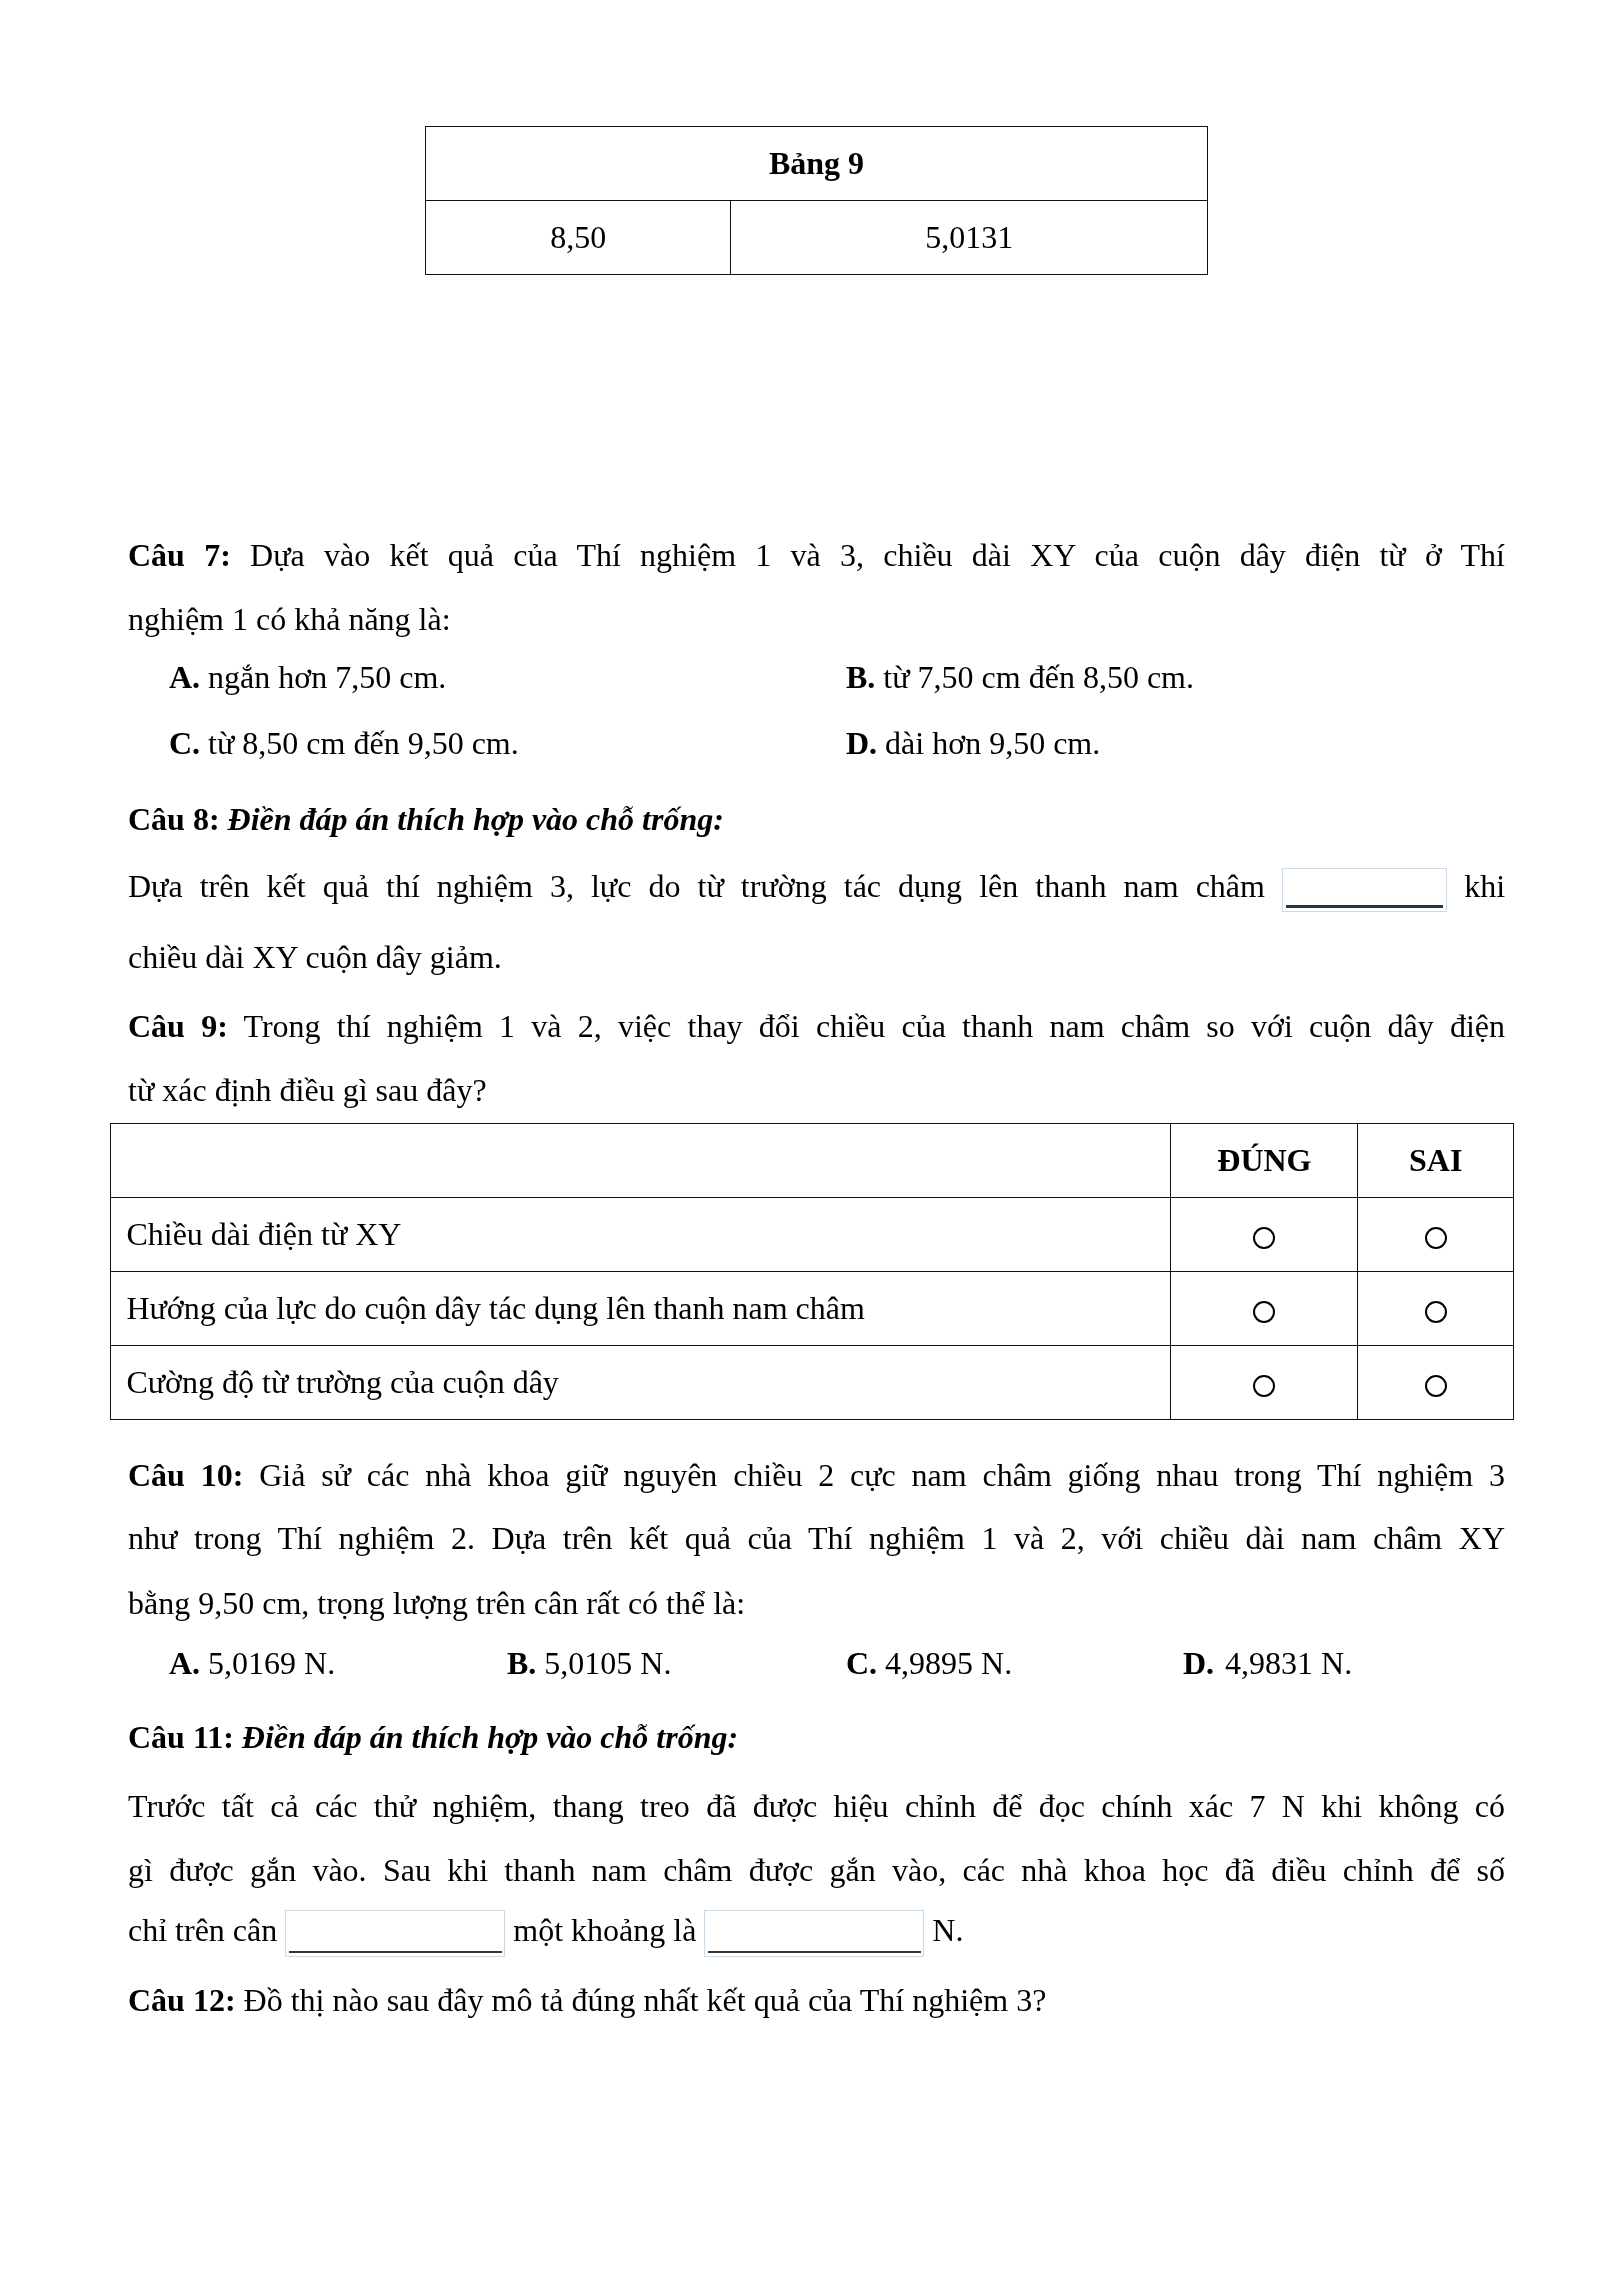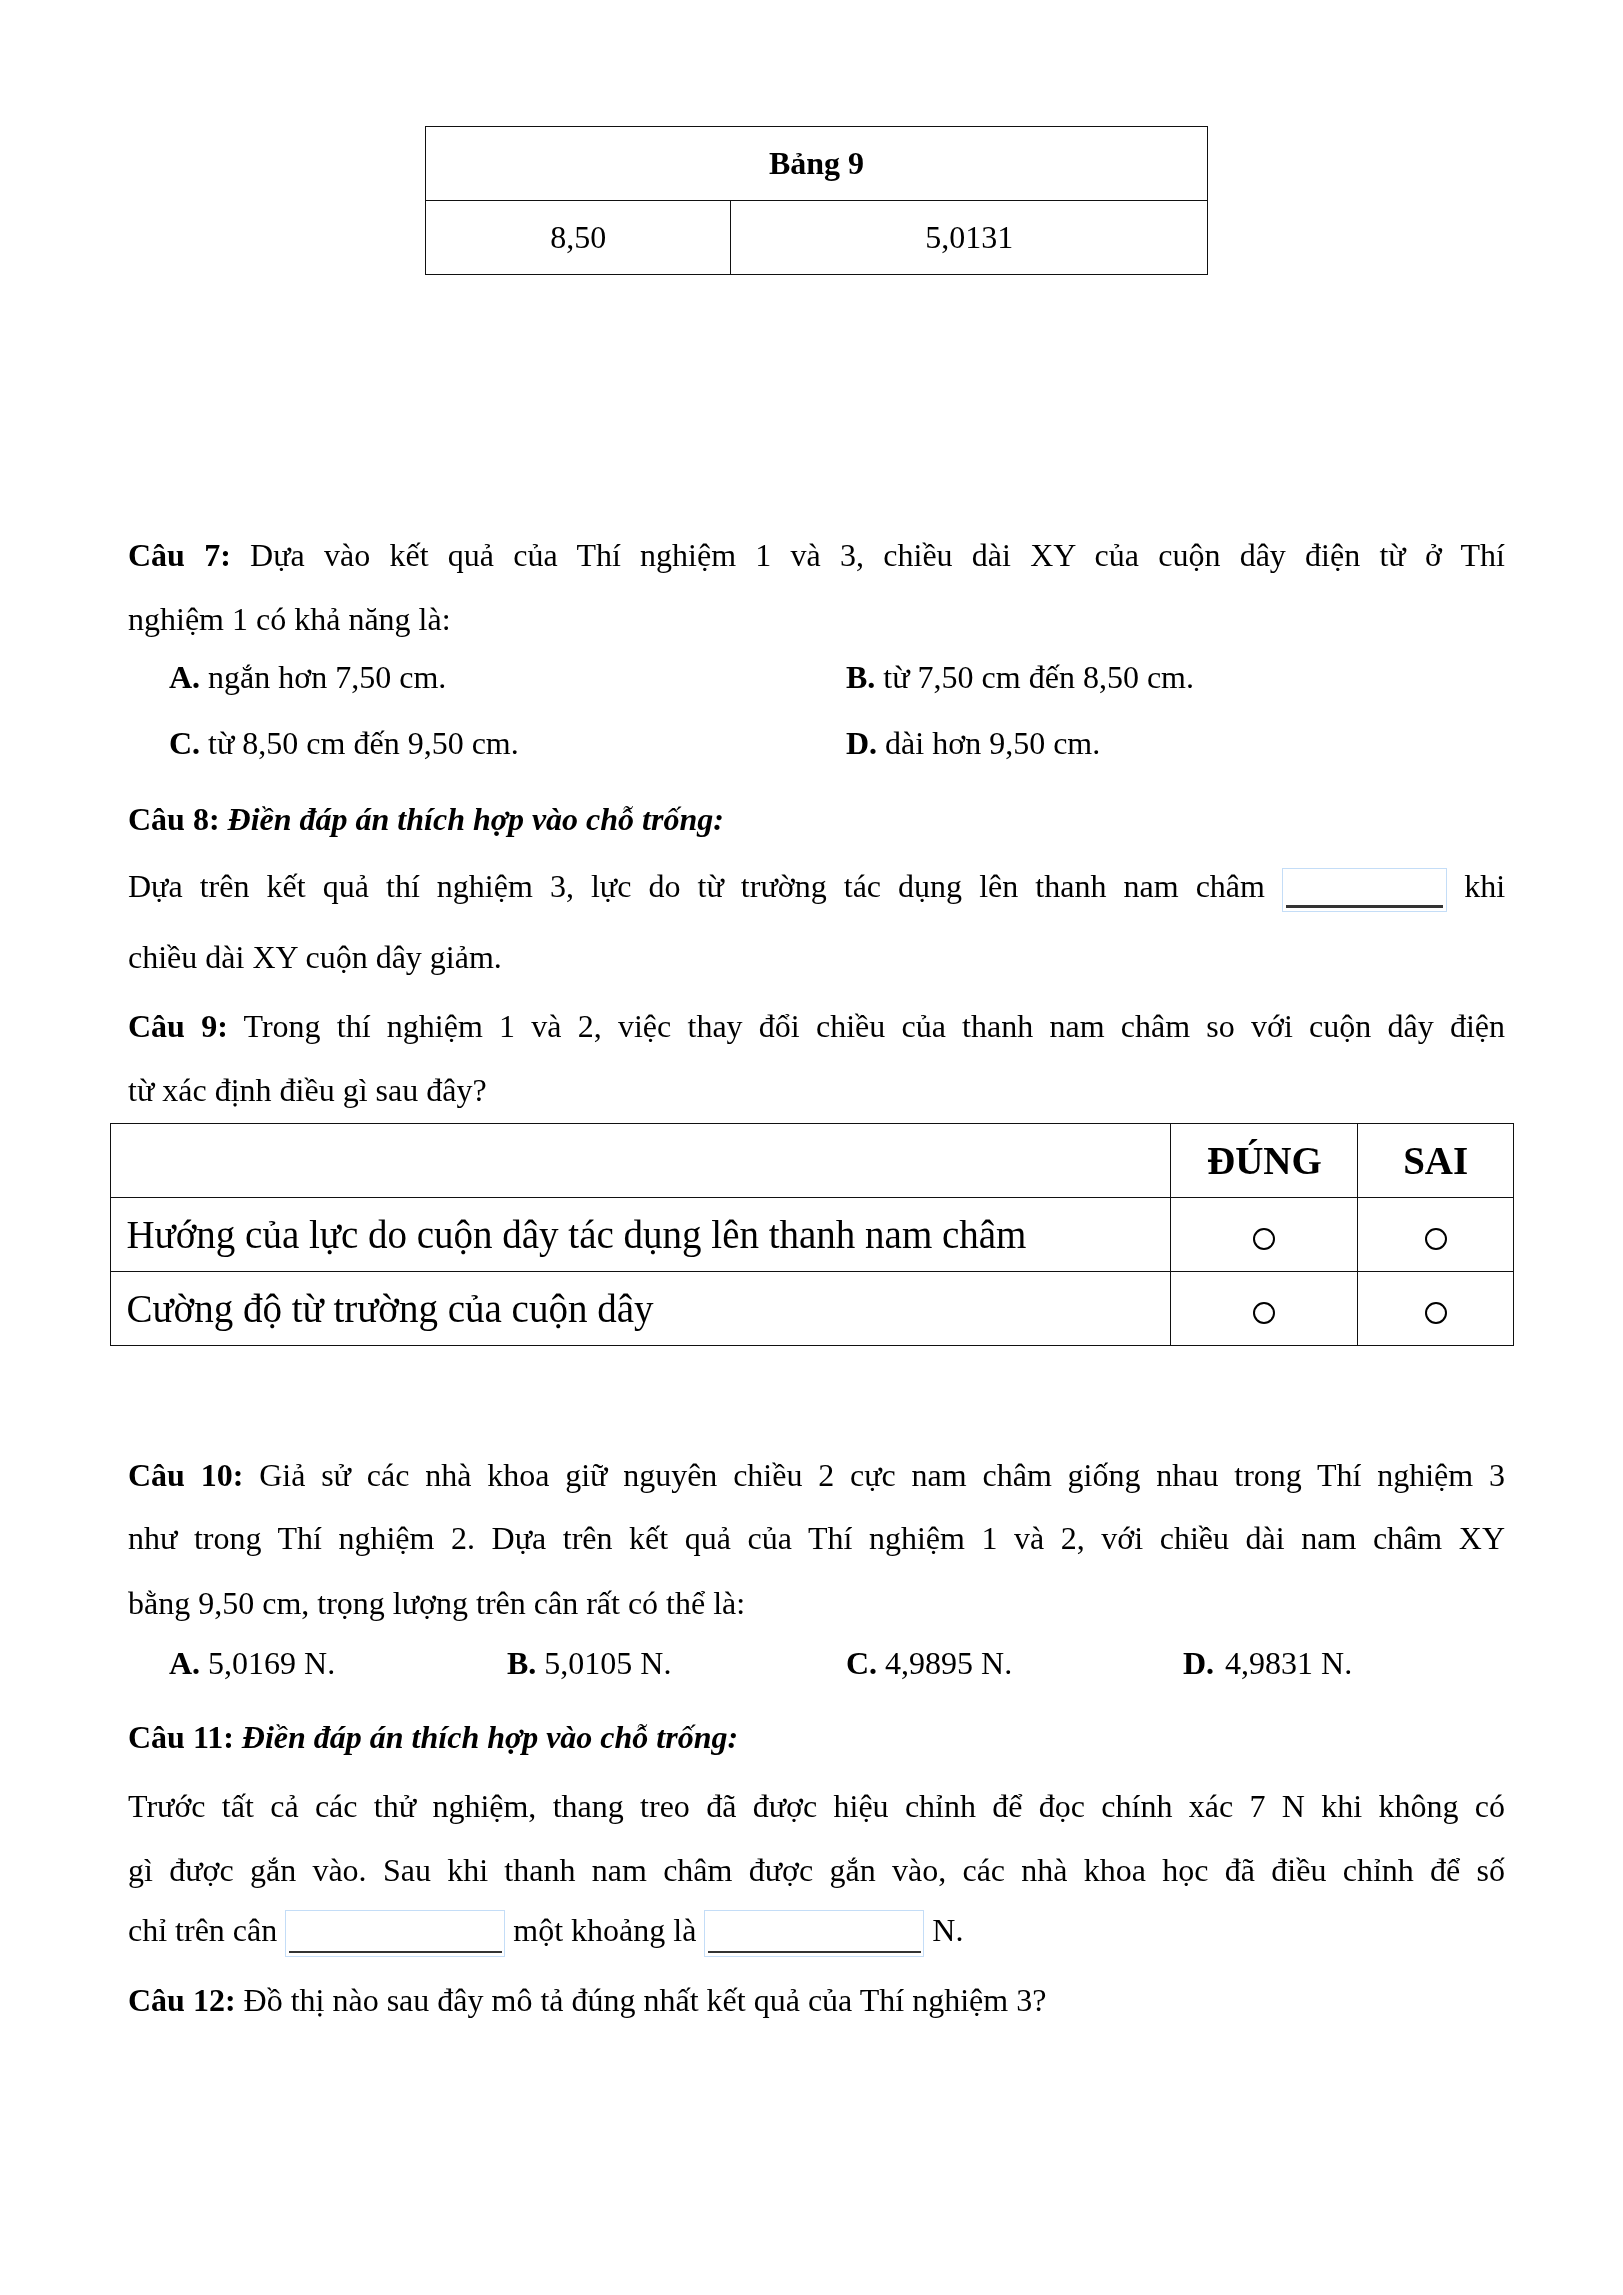--- a/index.html
+++ b/index.html
@@ -13,21 +13,21 @@
   b { font-weight: bold; }
   .bi { font-weight: bold; font-style: italic; }
 
   
   table.bang { position: absolute; left: 425px; top: 126px; width: 783px; border-collapse: collapse; }
   table.bang td { border: 1.7px solid #111; text-align: center; height: 73px; padding: 0; font-size: 32px; }
   table.bang .hd { font-weight: bold; }
 
   
   table.tf { position: absolute; left: 110px; top: 1123px; width: 1404px; border-collapse: collapse; }
-  table.tf td { border: 1.7px solid #111; height: 73px; padding: 0 0 0 15.4px; font-size: 39px; }
+  table.tf td { border: 1.7px solid #111; height: 73px; padding: 0 0 0 15.4px; font-size: 32px; }
   table.tf td.c { text-align: center; padding: 0; font-weight: bold; }
   table.tf td.r { text-align: center; padding: 0; }
   .radio {
     display: inline-block; width: 22px; height: 22px; border: 2.6px solid #000;
     border-radius: 50%; box-sizing: border-box; vertical-align: middle; cursor: pointer; background: #fff;
   }
 
   .opt { position: absolute; white-space: nowrap; line-height: 38px; }
 
   .blank {
@@ -96,20 +96,25 @@
 <div class="line" style="top:1064px">từ xác định điều gì sau đây?</div>
 
 <table class="tf">
   <tbody>
       <tr>
     <td style="width:1044px"></td>
     <td class="c" style="width:186px">ĐÚNG</td>
     <td class="c">SAI</td>
   </tr>
   <tr>
+    <td>Chiều dài điện từ XY</td>
+    <td class="r"><span class="radio"></span></td>
+    <td class="r"><span class="radio"></span></td>
+  </tr>
+  <tr>
     <td>Hướng của lực do cuộn dây tác dụng lên thanh nam châm</td>
     <td class="r"><span class="radio"></span></td>
     <td class="r"><span class="radio"></span></td>
   </tr>
   <tr>
     <td>Cường độ từ trường của cuộn dây</td>
     <td class="r"><span class="radio"></span></td>
     <td class="r"><span class="radio"></span></td>
   </tr>
 </tbody>

